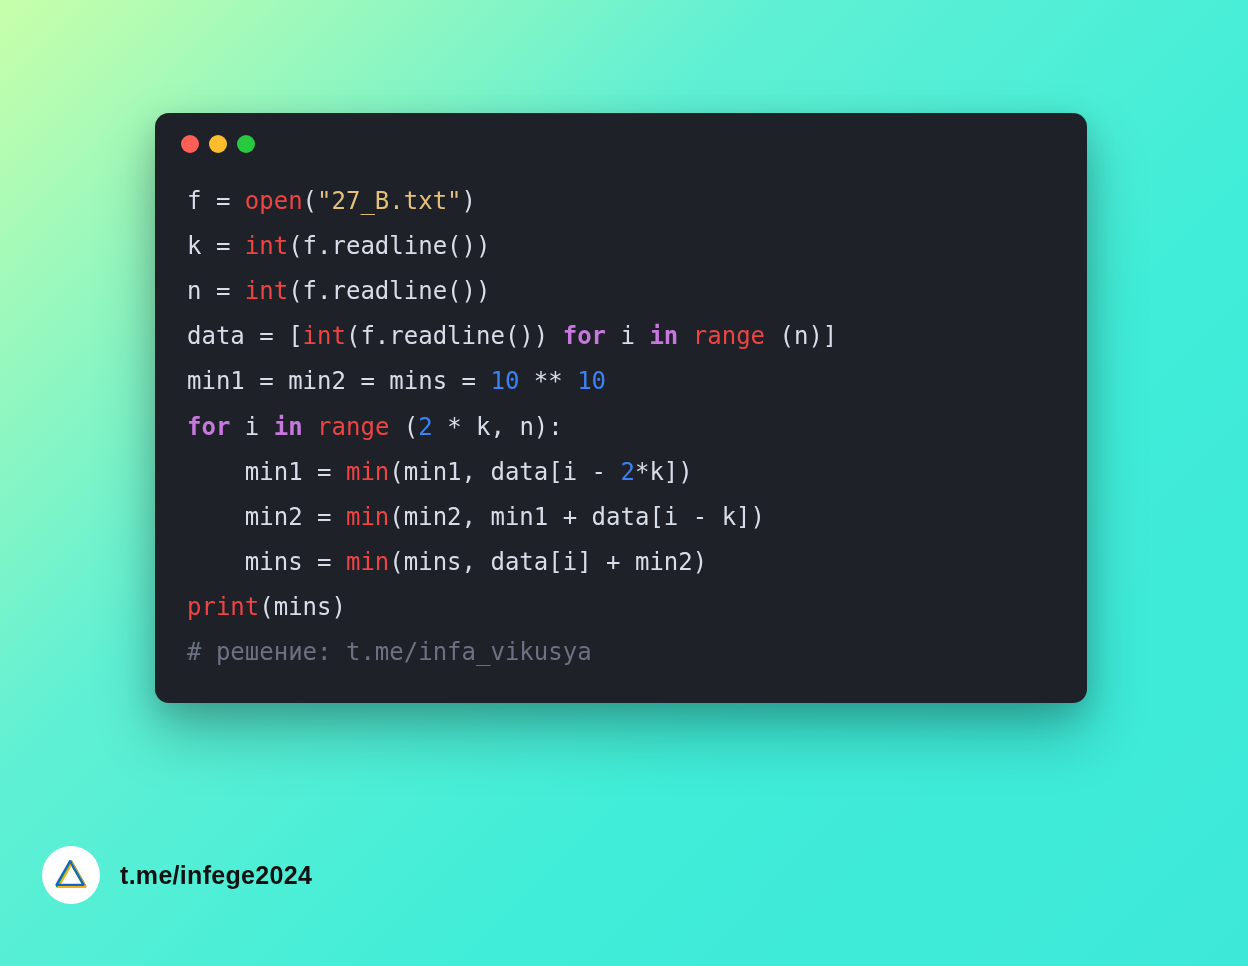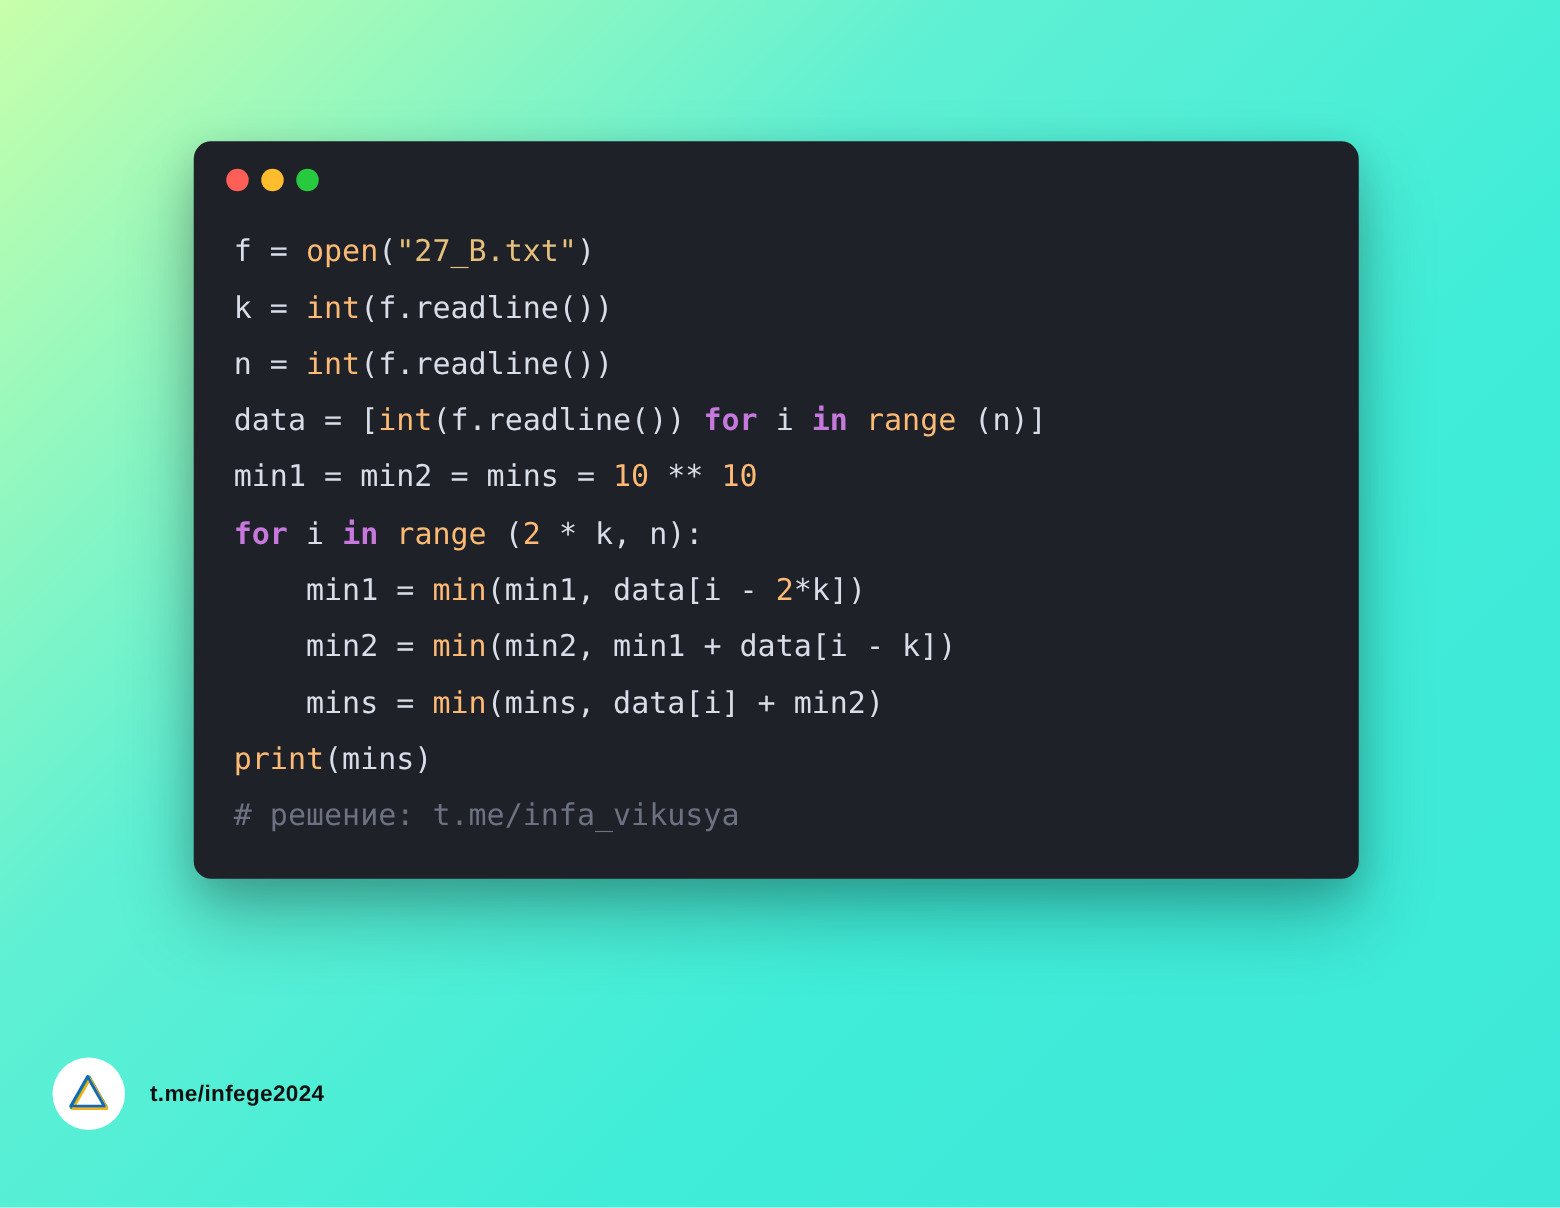--- a/index.html
+++ b/index.html
@@ -35,24 +35,24 @@
     .dot-yellow { background: #ffbd2e; }
     .dot-green { background: #27c93f; }
     .code-area {
       font-family: ui-monospace, SFMono-Regular, Menlo, Monaco, Consolas, monospace;
       font-size: 24px;
       line-height: 1.88;
       padding: 18px 32px 0 32px;
       color: #d8dee9;
       white-space: pre;
     }
-    .tok-fn { color: #fdba74; }
+    .tok-fn { color: #ef4444; }
     .tok-str { color: #e5c07b; }
     .tok-kw { color: #c678dd; font-weight: bold; }
-    .tok-num { color: #fdba74; }
+    .tok-num { color: #3b82f6; }
     .tok-cm { color: #6c7282; }
     .footer {
       position: absolute;
       left: 42px;
       bottom: 62px;
       display: flex;
       align-items: center;
       gap: 20px;
     }
     .avatar {
@@ -60,21 +60,21 @@
       height: 58px;
       border-radius: 50%;
       background: #fff;
       display: flex;
       align-items: center;
       justify-content: center;
     }
     .avatar svg { width: 34px; height: 34px; }
     .footer-text {
       font-weight: 700;
-      font-size: 18px;
+      font-size: 25px;
       color: #111;
       letter-spacing: 0.3px;
     }
   </style>
 </head>
 <body>
 
 <div class="code-window">
   <div class="titlebar">
     <div class="dot dot-red"></div>

